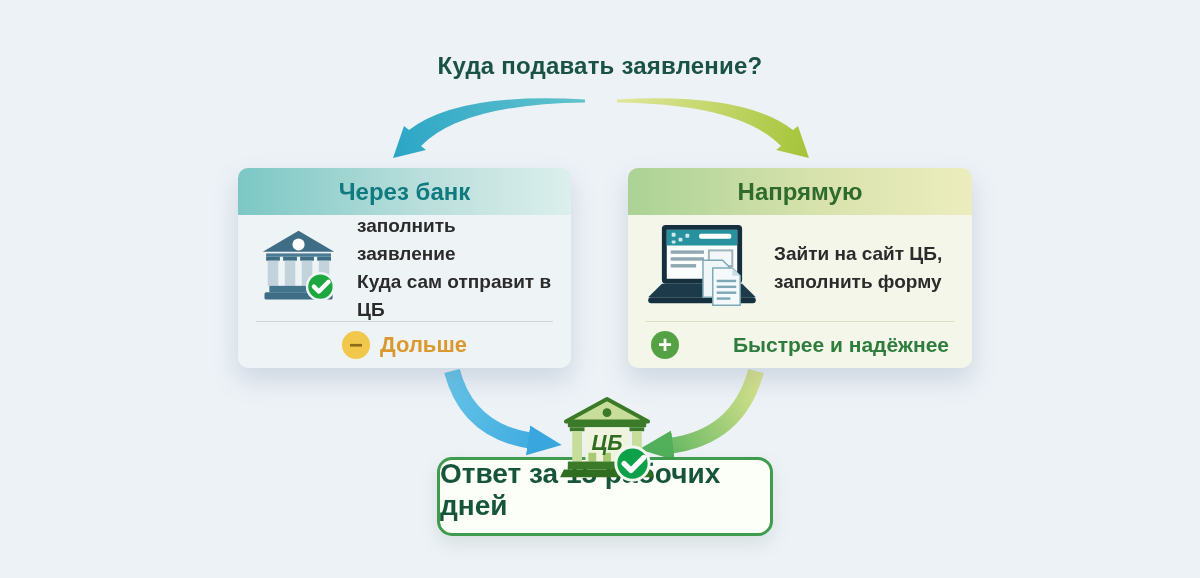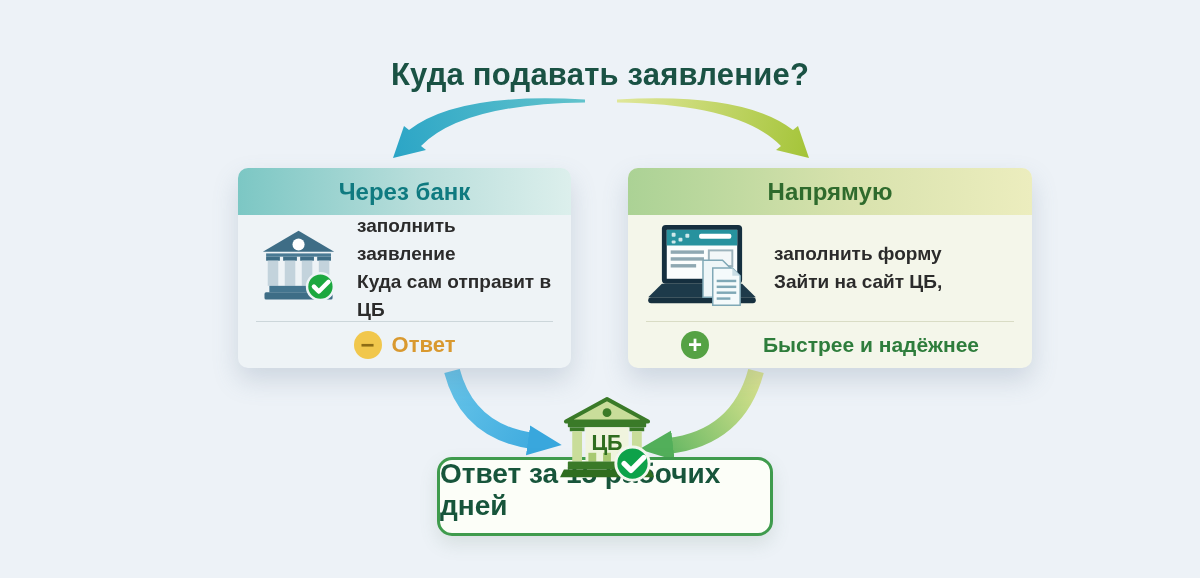--- a/index.html
+++ b/index.html
@@ -9,32 +9,32 @@
   }
   .stage{
     position:relative;
     width:1200px;height:578px;
     background:#edf2f7;
     overflow:hidden;
   }
   .title{
     position:absolute;top:36px;left:0;width:100%;
     text-align:center;
-    font-size:31px;font-weight:bold;color:#1a5244;
+    font-size:24px;font-weight:bold;color:#1a5244;
     letter-spacing:.2px;
   }
   svg.arrows{position:absolute;top:0;left:0;z-index:1;}
   .card{
     position:absolute;top:168px;height:200px;
     border-radius:10px;overflow:hidden;
     box-shadow:0 12px 26px rgba(90,115,140,.22);
     z-index:2;
   }
   .card-bank{left:238px;width:333px;background:#eef3f6;}
-  .card-direct{left:628px;width:404px;background:#f4f6ea;}
+  .card-direct{left:628px;width:344px;background:#f4f6ea;}
   .card-header{
     height:47px;display:flex;align-items:center;justify-content:center;
     font-size:24px;font-weight:bold;text-align:center;
   }
   .card-bank .card-header{background:linear-gradient(90deg,#7cc7c4 0%,#b9dedb 55%,#dcefec 100%);color:#0f7a80;}
   .card-direct .card-header{background:linear-gradient(90deg,#abd295 0%,#d8e2ad 55%,#ecedbe 100%);color:#2f6b2d;}
   .card-body{
     height:106px;display:flex;align-items:center;
     padding:0 14px 0 20px;box-sizing:border-box;gap:18px;
   }
@@ -59,21 +59,21 @@
     position:absolute;left:437px;top:457px;width:336px;height:79px;
     box-sizing:border-box;
     border:3px solid #3f9b4d;border-radius:15px;
     background:#fcfef8;
     display:flex;align-items:flex-end;justify-content:center;
     padding-bottom:11px;
     z-index:3;
     box-shadow:0 8px 18px rgba(90,120,100,.15);
   }
   .result-label{font-size:28px;font-weight:bold;color:#17553b;}
-  .cb-icon-wrap{position:absolute;left:558px;top:396px;z-index:4;}
+  .cb-icon-wrap{position:absolute;left:558px;top:396px;z-index:4;font-style:italic;}
   .icon-svg{display:block;}
 </style>
 </head>
 <body>
 
 <div class="stage">
 
   <h1 class="title">Куда подавать заявление?</h1>
 
   <svg class="arrows" width="1200" height="578" viewBox="0 0 1200 578" aria-hidden="true">
@@ -136,21 +136,21 @@
         </g>
       </svg>
       <div class="card-lines">
         <div>заполнить заявление</div>
         <div>Куда сам отправит в ЦБ</div>
       </div>
     </div>
     <div class="divider"></div>
     <div class="card-footer">
       <span class="badge badge-minus">−</span>
-      <span class="footer-label-bank">Ответ</span>
+      <span class="footer-label-bank">Дольше</span>
     </div>
   </div>
 
   <div class="card card-direct">
     <div class="card-header">Напрямую</div>
     <div class="card-body">
       <svg class="icon-svg" width="108" height="90" viewBox="0 0 110 92" aria-hidden="true">
         <rect x="14" y="2" width="82" height="60" rx="4" fill="#152f3f"></rect>
         <rect x="19" y="7" width="72" height="50" fill="#fbfdfd"></rect>
         <rect x="19" y="7" width="72" height="16" fill="#27929e"></rect>
@@ -175,22 +175,22 @@
           <path d="M86,46 l8,8 h-8 z" fill="#c9dde4"></path>
           <g fill="#7fa8b6">
             <rect x="70" y="58" width="20" height="2.5"></rect>
             <rect x="70" y="64" width="20" height="2.5"></rect>
             <rect x="70" y="70" width="20" height="2.5"></rect>
             <rect x="70" y="76" width="14" height="2.5"></rect>
           </g>
         </g>
       </svg>
       <div class="card-lines">
+        <div>Зайти на сайт ЦБ,</div>
         <div>заполнить форму</div>
-        <div>Зайти на сайт ЦБ,</div>
       </div>
     </div>
     <div class="divider"></div>
     <div class="card-footer">
       <span class="badge badge-plus">+</span>
       <span class="footer-label-direct">Быстрее и надёжнее</span>
     </div>
   </div>
 
   <div class="result-box">

